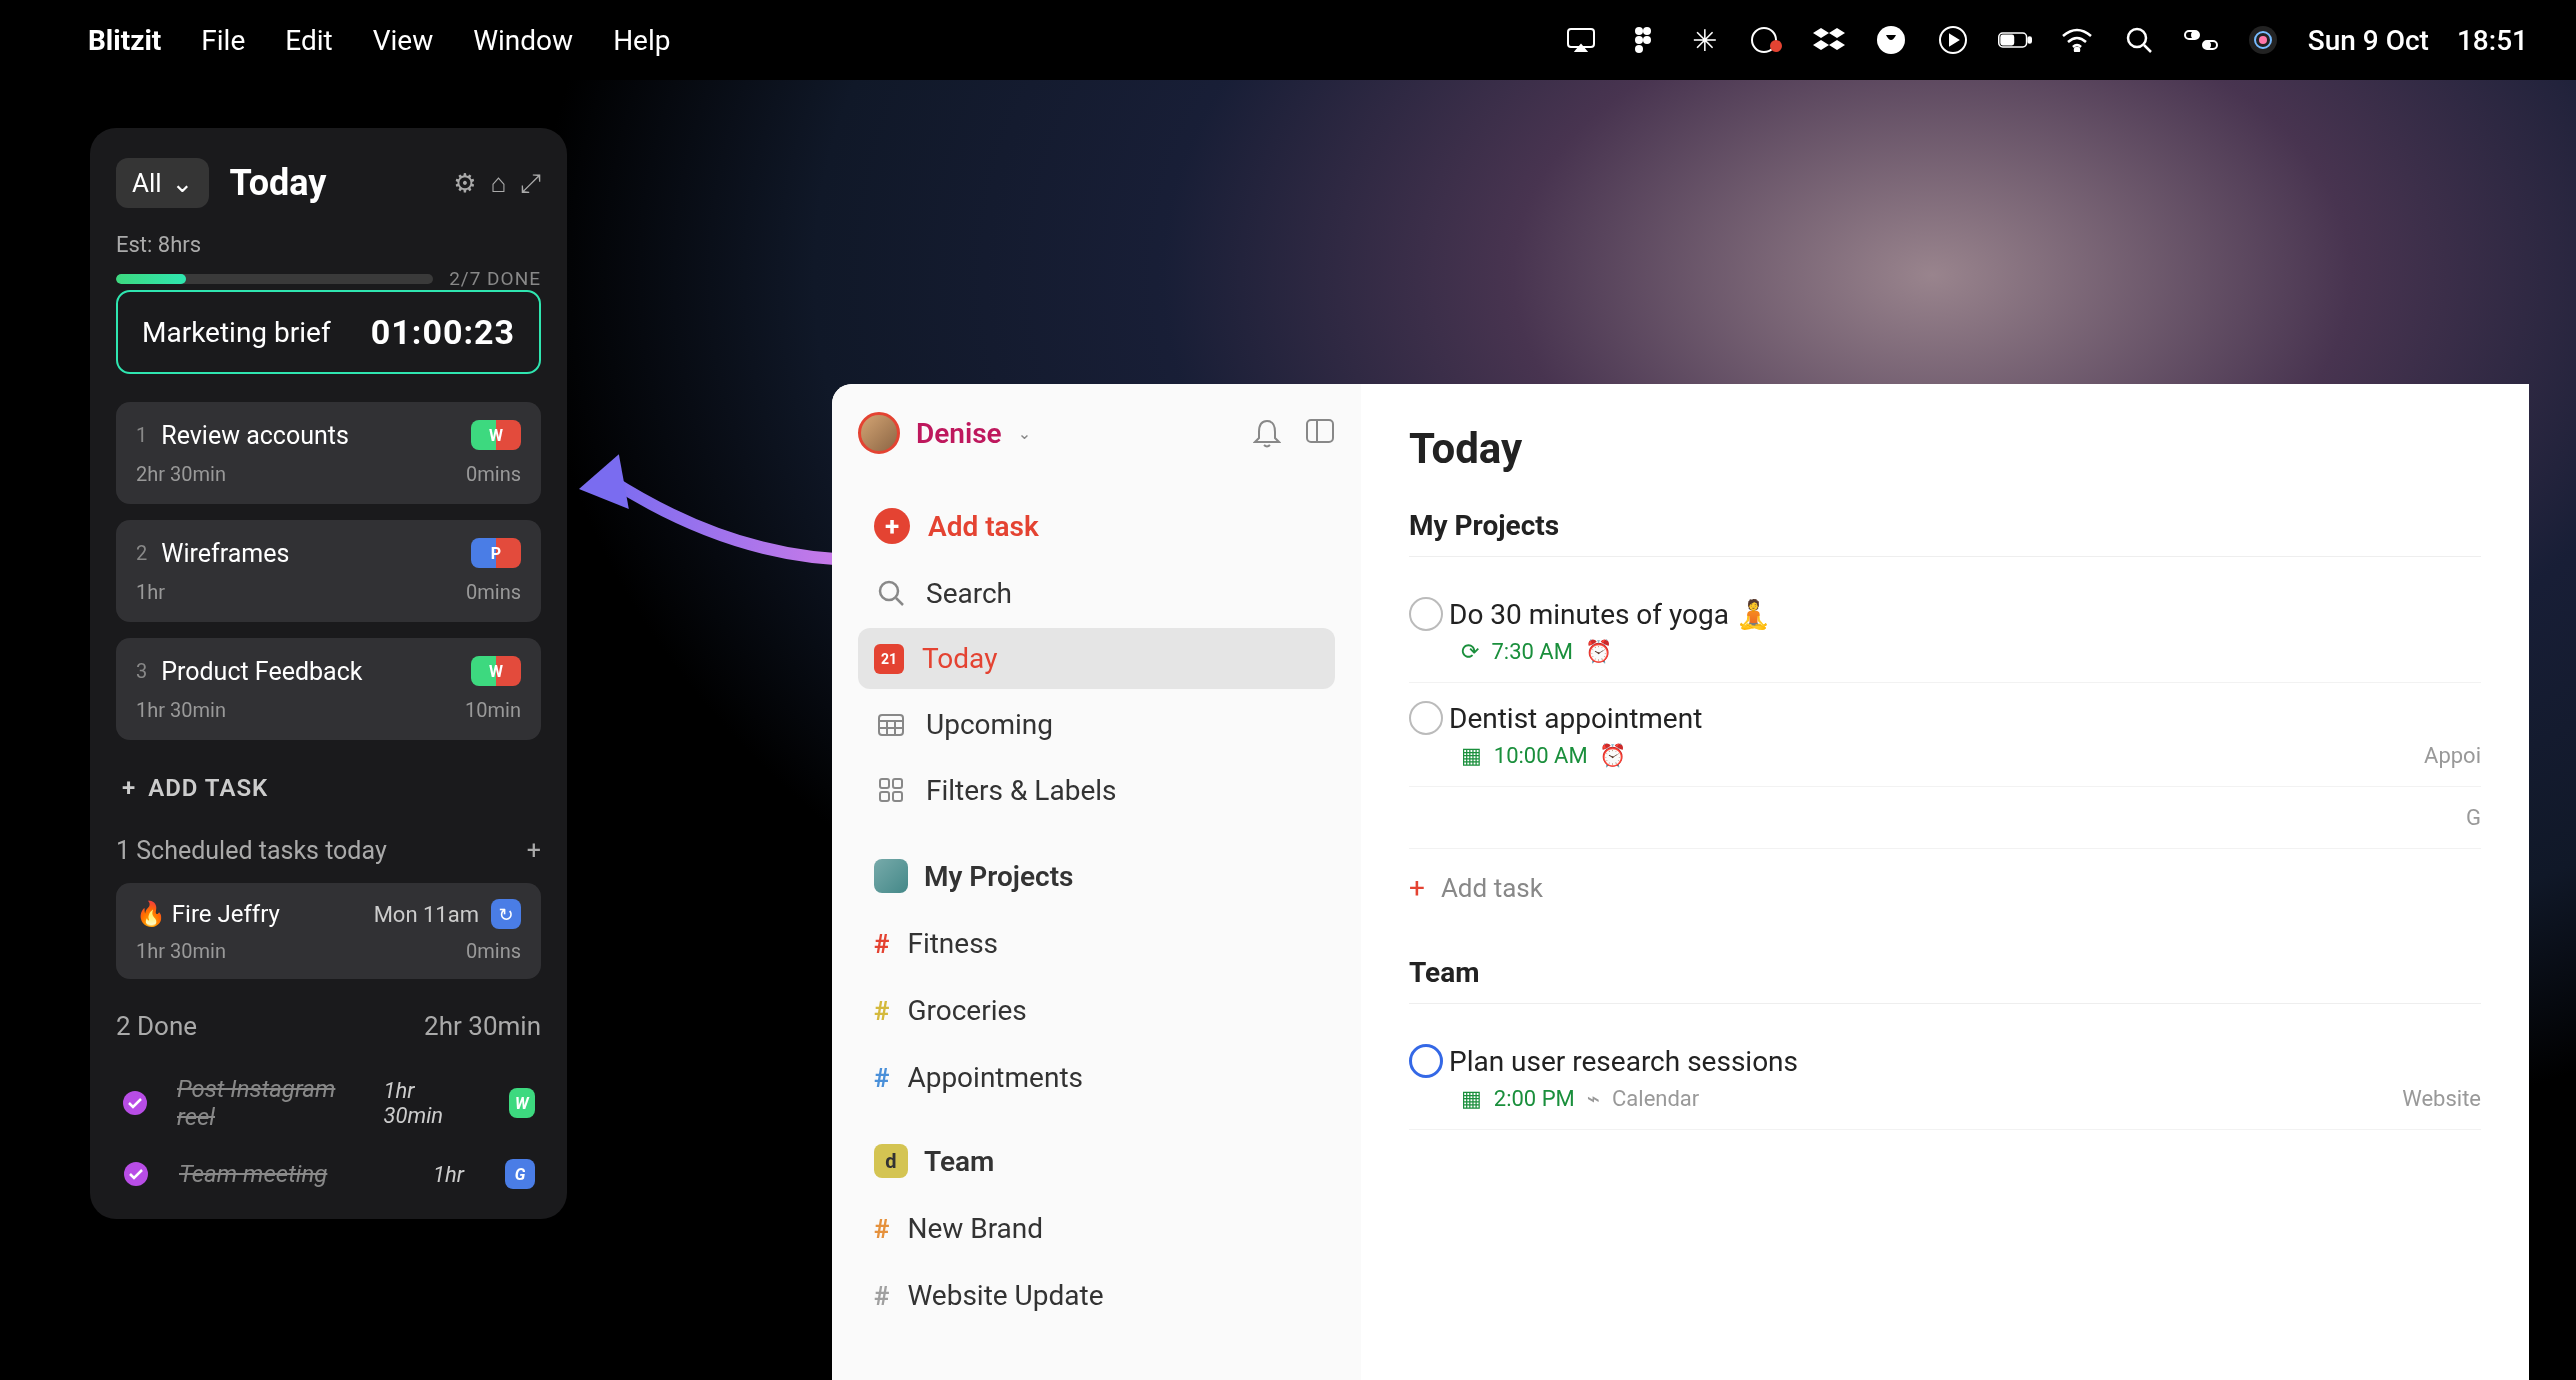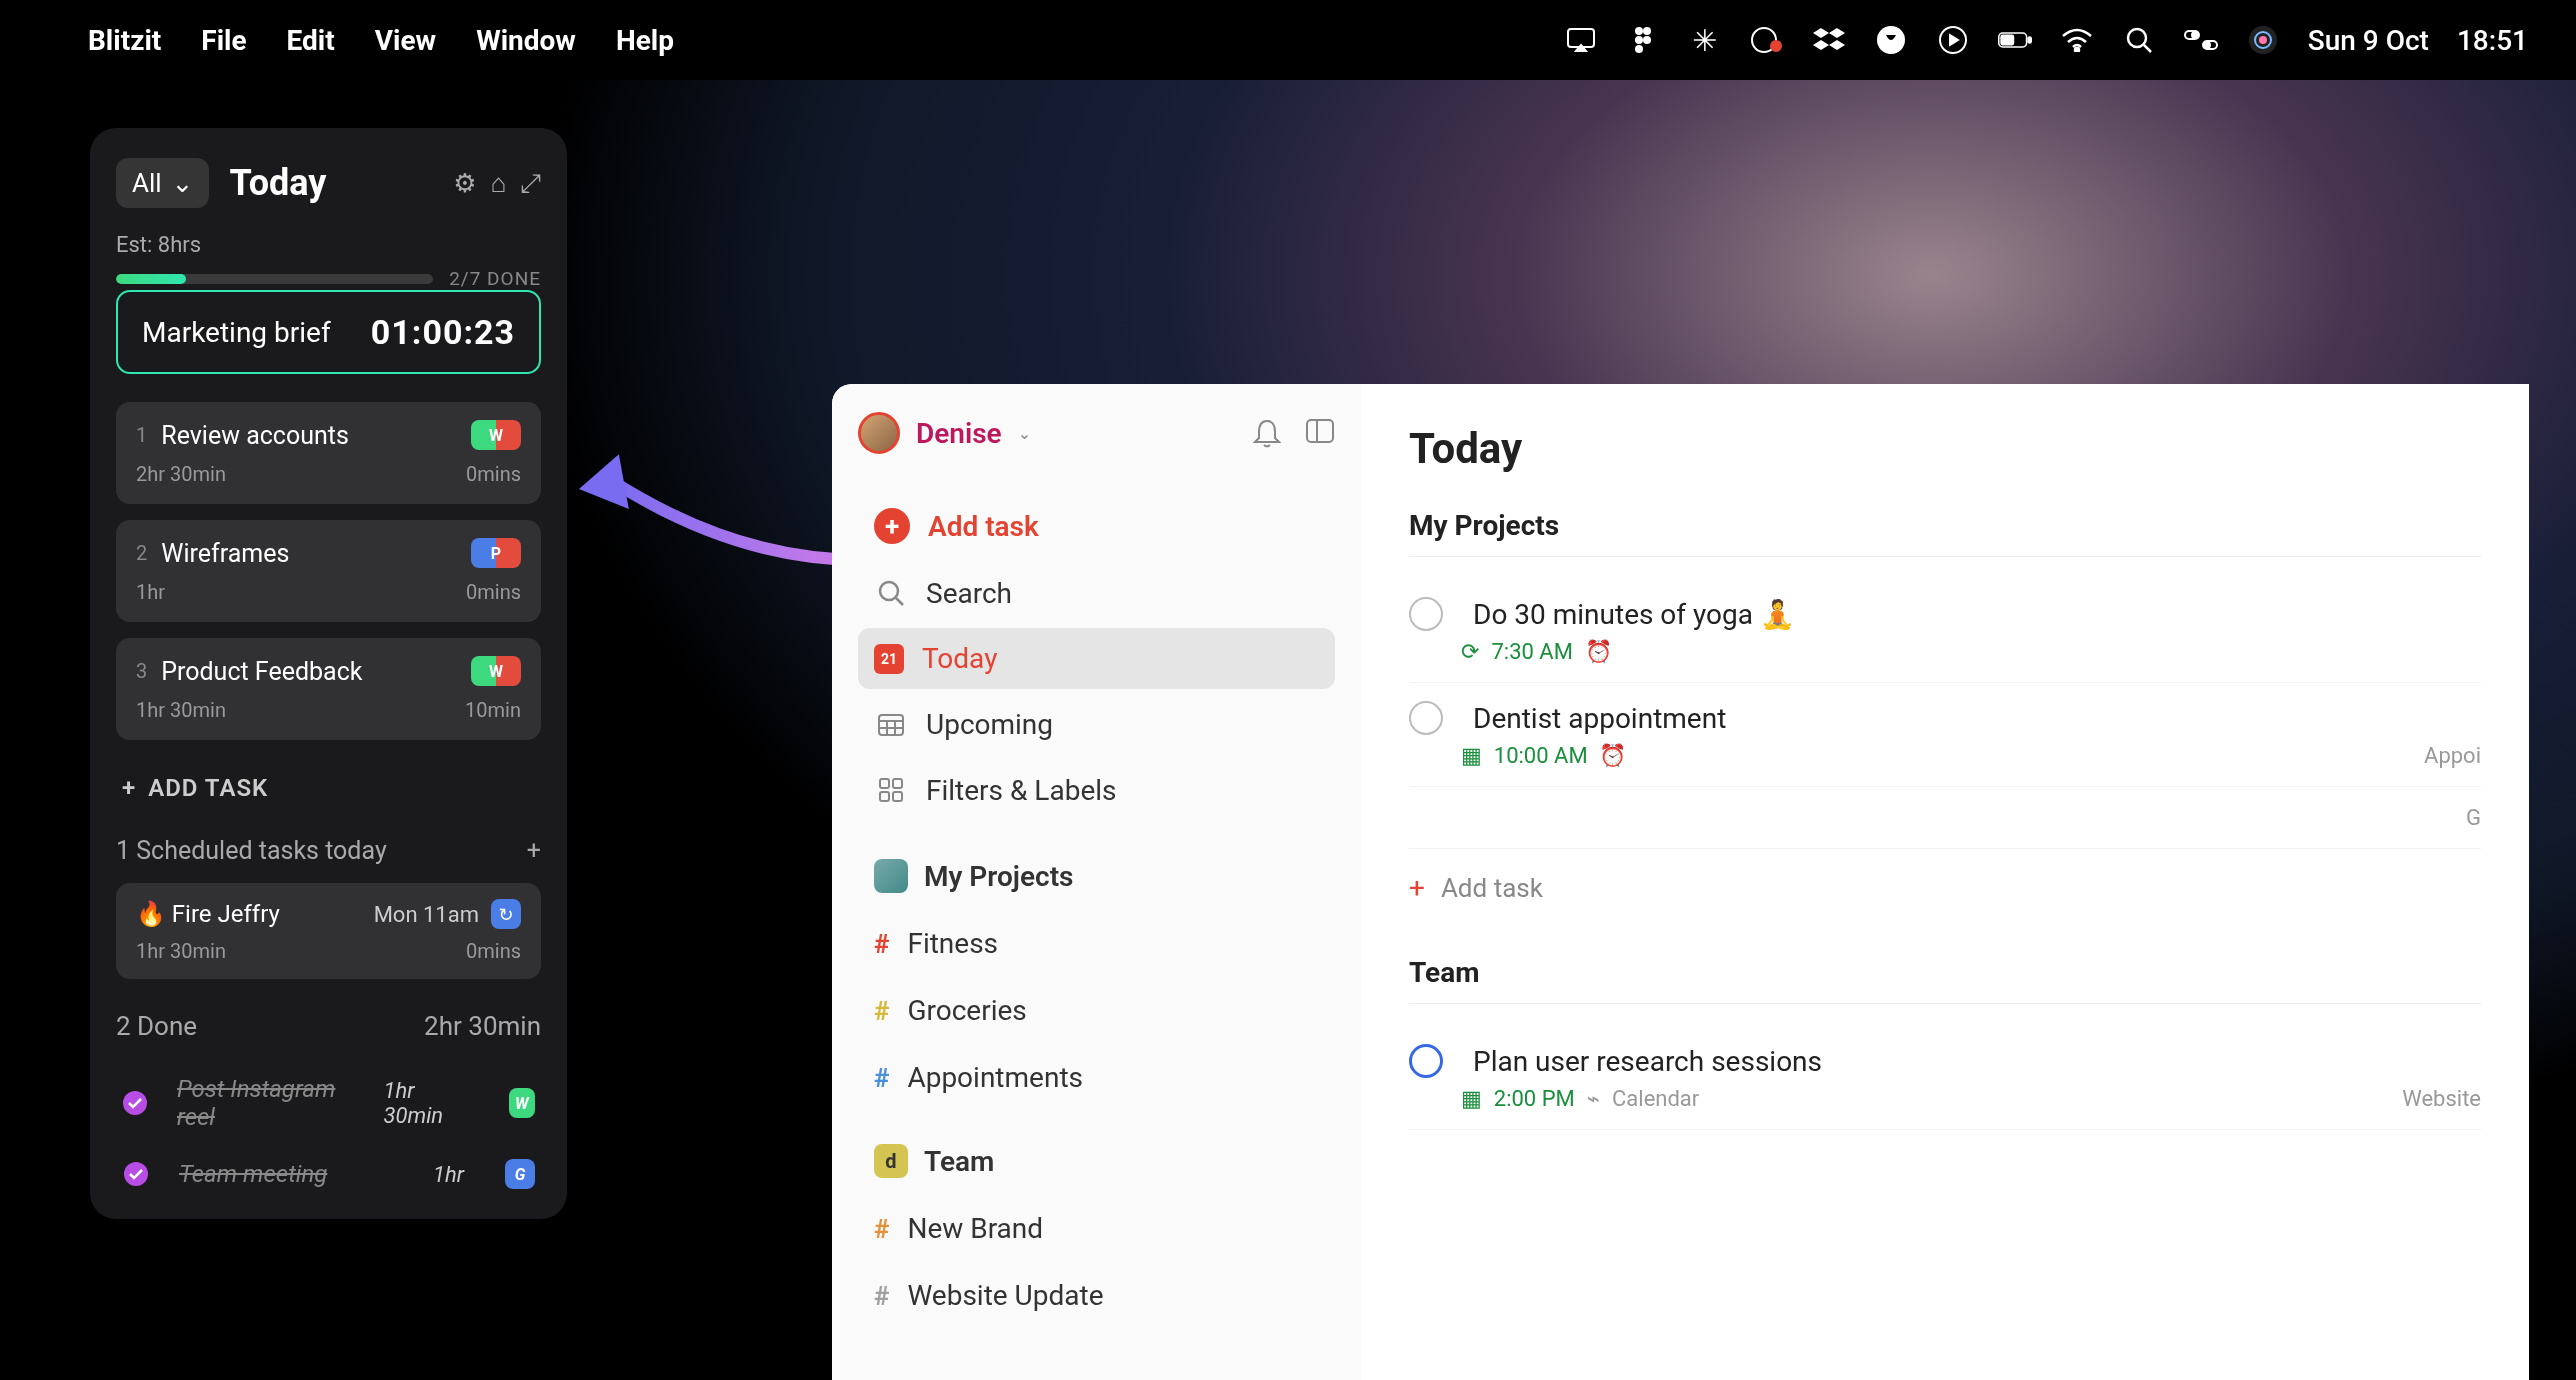--- a/index.html
+++ b/index.html
@@ -28,21 +28,21 @@
   display: flex;
   align-items: center;
   padding: 0 48px;
   color: #fff;
   font-size: 28px;
   background: rgba(0,0,0,0.92);
 }
 .menubar-left { display: flex; align-items: center; gap: 40px; }
 .menubar-left .apple { font-size: 36px; }
 .menubar-left .appname { font-weight: 700; }
-.menubar-left .menu-item { font-weight: 700; }
+.menubar-left .menu-item { font-weight: 400; }
 .menubar-right { margin-left: auto; display: flex; align-items: center; gap: 28px; }
 .menubar-right .icon { width: 34px; height: 34px; display: flex; align-items: center; justify-content: center; }
 .menubar-right .date, .menubar-right .time { font-weight: 500; }
 
 
 .blitzit {
   position: absolute;
   left: 90px;
   top: 128px;
   width: 477px;
@@ -163,21 +163,21 @@
 .td-team-avatar { width:34px;height:34px;border-radius:8px;background:#d4c452;display:flex;align-items:center;justify-content:center;color:#333;font-weight:700;font-size:20px; }
 
 .td-proj-item { display:flex;align-items:center;gap:18px;padding: 12px 16px; font-size: 28px; color:#333; }
 .hash { font-size: 26px; font-weight:700; }
 
 .td-main { flex:1; padding: 40px 48px; color:#222; overflow:hidden; }
 .td-main-title { font-size: 42px; font-weight:700; margin-bottom: 36px; }
 .td-section { font-size: 28px; font-weight:700; margin-bottom: 22px; border-bottom:1px solid #eee; padding-bottom: 14px; }
 
 .td-task { display:flex; flex-direction: column; gap: 8px; padding: 18px 0; border-bottom:1px solid #f2f2f2; position:relative; }
-.td-task-row1 { display:flex; align-items:center; gap: 30px; }
+.td-task-row1 { display:flex; align-items:center; gap: 6px; }
 .td-circle { width: 34px; height: 34px; border: 2.5px solid #bbb; border-radius: 50%; flex-shrink:0; }
 .td-circle.blue { border-color:#3468e6; border-width:3px; }
 .td-task-name { font-size: 28px; color:#222; }
 .td-task-row2 { display:flex; align-items:center; gap: 12px; padding-left: 52px; font-size: 22px; color:#1a8f3c; }
 .td-task-row2 .meta-right { margin-left:auto; color:#999; }
 
 .td-add-task { display:flex;align-items:center;gap:16px; padding: 22px 0; color:#888; font-size: 26px; }
 .td-add-plus { color:#e44332; font-size: 28px; font-weight:400; }
 
 svg { display:block; }

